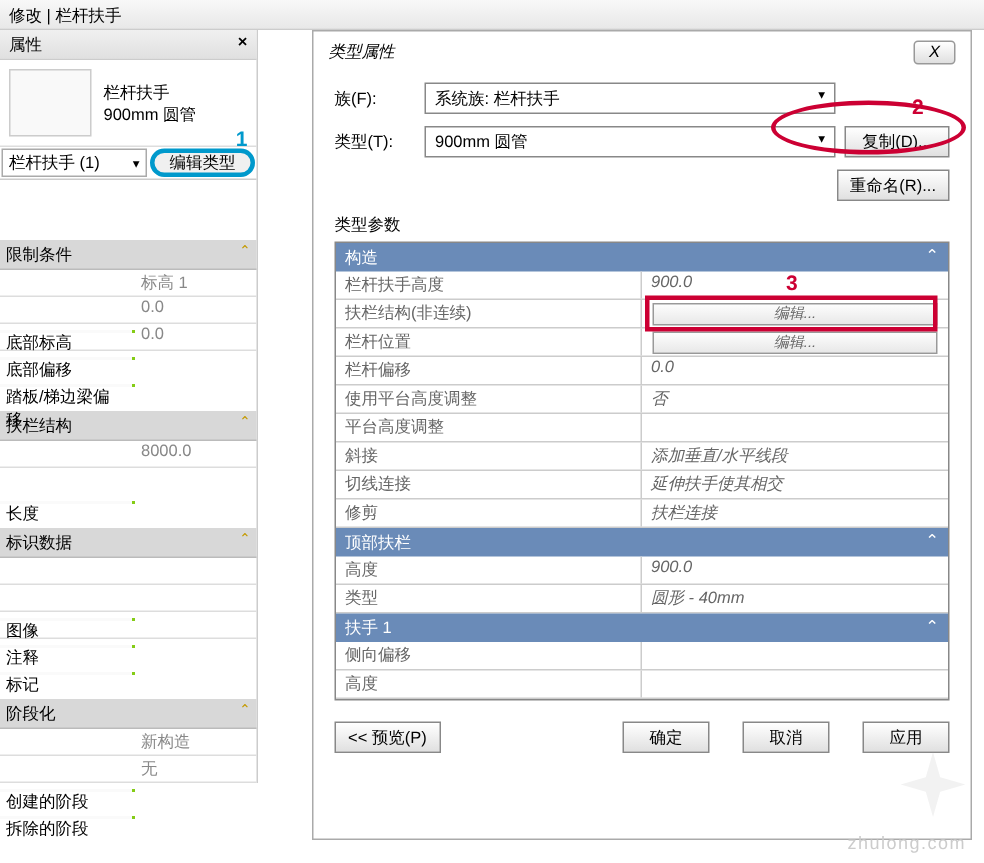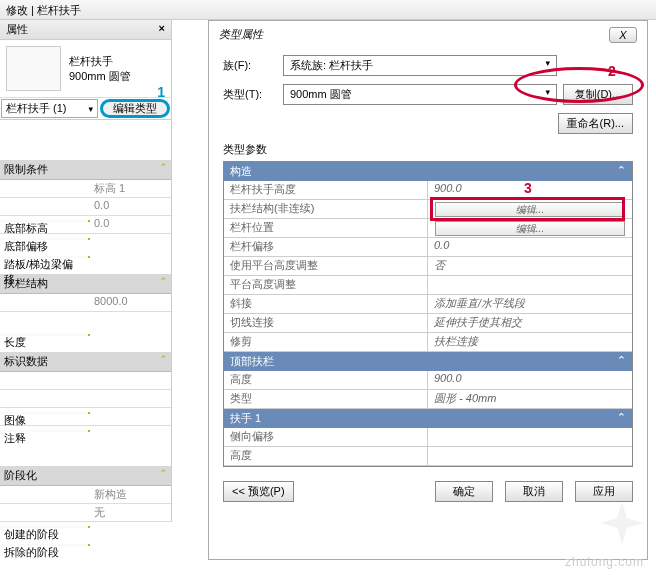--- a/index.html
+++ b/index.html
@@ -33,21 +33,21 @@
 .pt-head { display: flex; background: linear-gradient(#f5f5f5,#e5e5e5); border-bottom: 1px solid #888; }
 .pt-head > div { flex: 1; text-align: center; padding: 3px; border-right: 1px solid #888; }
 .pt-head > div:last-child { border-right: none; }
 .pt-group { background: #6a8bb8; color: #fff; padding: 2px 6px; display: flex; justify-content: space-between; }
 .pt-row { display: flex; border-bottom: 1px solid #ccc; height: 19px; }
 .pt-row > div:first-child { width: 50%; padding: 1px 6px; border-right: 1px solid #ccc; color: #666; }
 .pt-row > div:last-child { width: 50%; padding: 1px 6px; color: #666; font-style: italic; }
 .edit-btn-cell { background: linear-gradient(#fdfdfd,#e8e8e8); border: 1px solid #999; text-align: center; font-size: 10px; height: 15px; line-height: 13px; margin: 1px; }
 .red-box { position: absolute; border: 3px solid #cc0033; width: 195px; height: 24px; pointer-events: none; }
 .ann3 { position: absolute; color: #cc0033; font-weight: bold; font-size: 14px; }
-.footer-btns { display: flex; justify-content: flex-end; padding: 8px 14px; gap: 6px; }
+.footer-btns { display: flex; justify-content: flex-end; padding: 8px 14px; gap: 16px; }
 .footer-btns .btn { min-width: 58px; }
 .prev-btn { margin-right: auto; margin-left: 0; }
 .watermark { position: absolute; right: 12px; bottom: 6px; color: #ccc; font-size: 12px; letter-spacing: 1px; }
 .wm-icon { position: absolute; right: 10px; bottom: 28px; width: 48px; height: 48px; opacity: .25; }
 .caret { font-size: 9px; }
 .lock { color: #c49a00; font-size: 9px; }
 </style>
 </head>
 <body>
 
@@ -106,20 +106,21 @@
       </div>
       <div class="prop-row">
         <div class="prop-label">图像</div>
         <div class="prop-val"></div>
       </div>
       <div class="prop-row">
         <div class="prop-label">注释</div>
         <div class="prop-val"></div>
       </div>
       <div class="prop-row">
+        <div class="prop-label">标记</div>
         <div class="prop-val"></div>
       </div>
       <div class="cat-header">
         <span>阶段化</span>
         <span class="lock">⌃</span>
       </div>
       <div class="prop-row">
         <div class="prop-label">创建的阶段</div>
         <div class="prop-val">新构造</div>
       </div>

